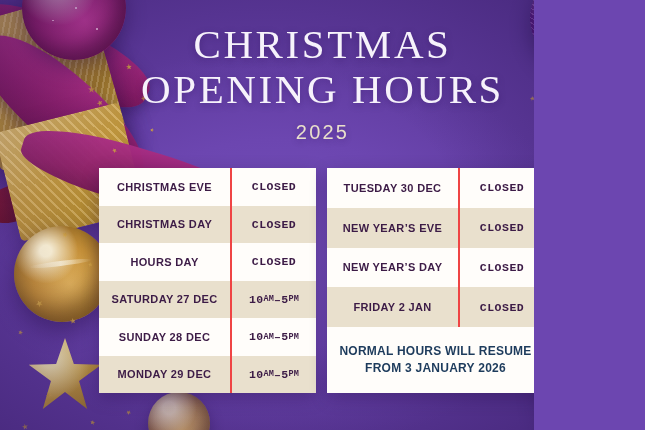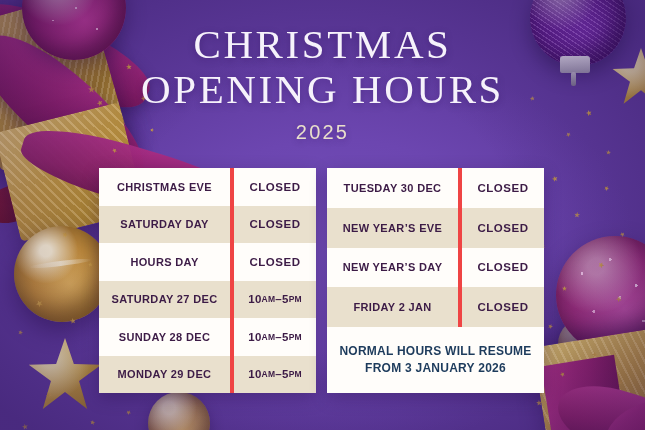--- a/index.html
+++ b/index.html
@@ -7,21 +7,21 @@
   body {
     font-family:"Liberation Sans", sans-serif;
     background:#6c46b0;
     overflow:hidden;
     position:relative;
   }
 
   
   #poster {
     position:absolute; inset:0;
-    width:645px; height:430px;
+    width:534px; height:430px;
     overflow:hidden;
     background:
       radial-gradient(ellipse 300px 200px at 52% 58%, #7450bb 0%, #6c46b0 55%, #5f3b9e 100%),
       #6c46b0;
   }
   .vignette {
     position:absolute; inset:0;
     background:radial-gradient(ellipse 420px 300px at 50% 50%, rgba(0,0,0,0) 45%, rgba(40,16,80,.40) 100%);
     pointer-events:none;
   }
@@ -283,21 +283,22 @@
     padding:0 4px;
   }
   .cell-val {
     flex:0 0 86px;
     display:flex; align-items:center; justify-content:center;
     color:#3c1b46;
     font-size:11.5px;
     font-weight:700;
     letter-spacing:.3px;
     white-space:nowrap;
-    border-left:4px solid #ef4444;
+    border-left:2px solid #ef4444;
+    font-family:Liberation Mono, monospace;
   }
   .cell-val .ampm { font-size:8.5px; letter-spacing:.2px; }
   .cell-val.closed { letter-spacing:.5px; }
 
   
   .note {
     flex:0 0 66px;
     background:#fffdfa;
     display:flex; flex-direction:column;
     align-items:center; justify-content:center;
@@ -386,21 +387,21 @@
   </div>
 
   <div id="tables">
 
     <div class="table" id="left-table">
         <div class="row odd">
           <div class="cell-day">CHRISTMAS EVE</div>
           <div class="cell-val closed">CLOSED</div>
         </div>
         <div class="row even">
-          <div class="cell-day">SATURDAY DAY</div>
+          <div class="cell-day">CHRISTMAS DAY</div>
           <div class="cell-val closed">CLOSED</div>
         </div>
         <div class="row odd">
           <div class="cell-day">HOURS DAY</div>
           <div class="cell-val closed">CLOSED</div>
         </div>
         <div class="row even">
           <div class="cell-day">SATURDAY 27 DEC</div>
           <div class="cell-val">
             <span>10</span>

